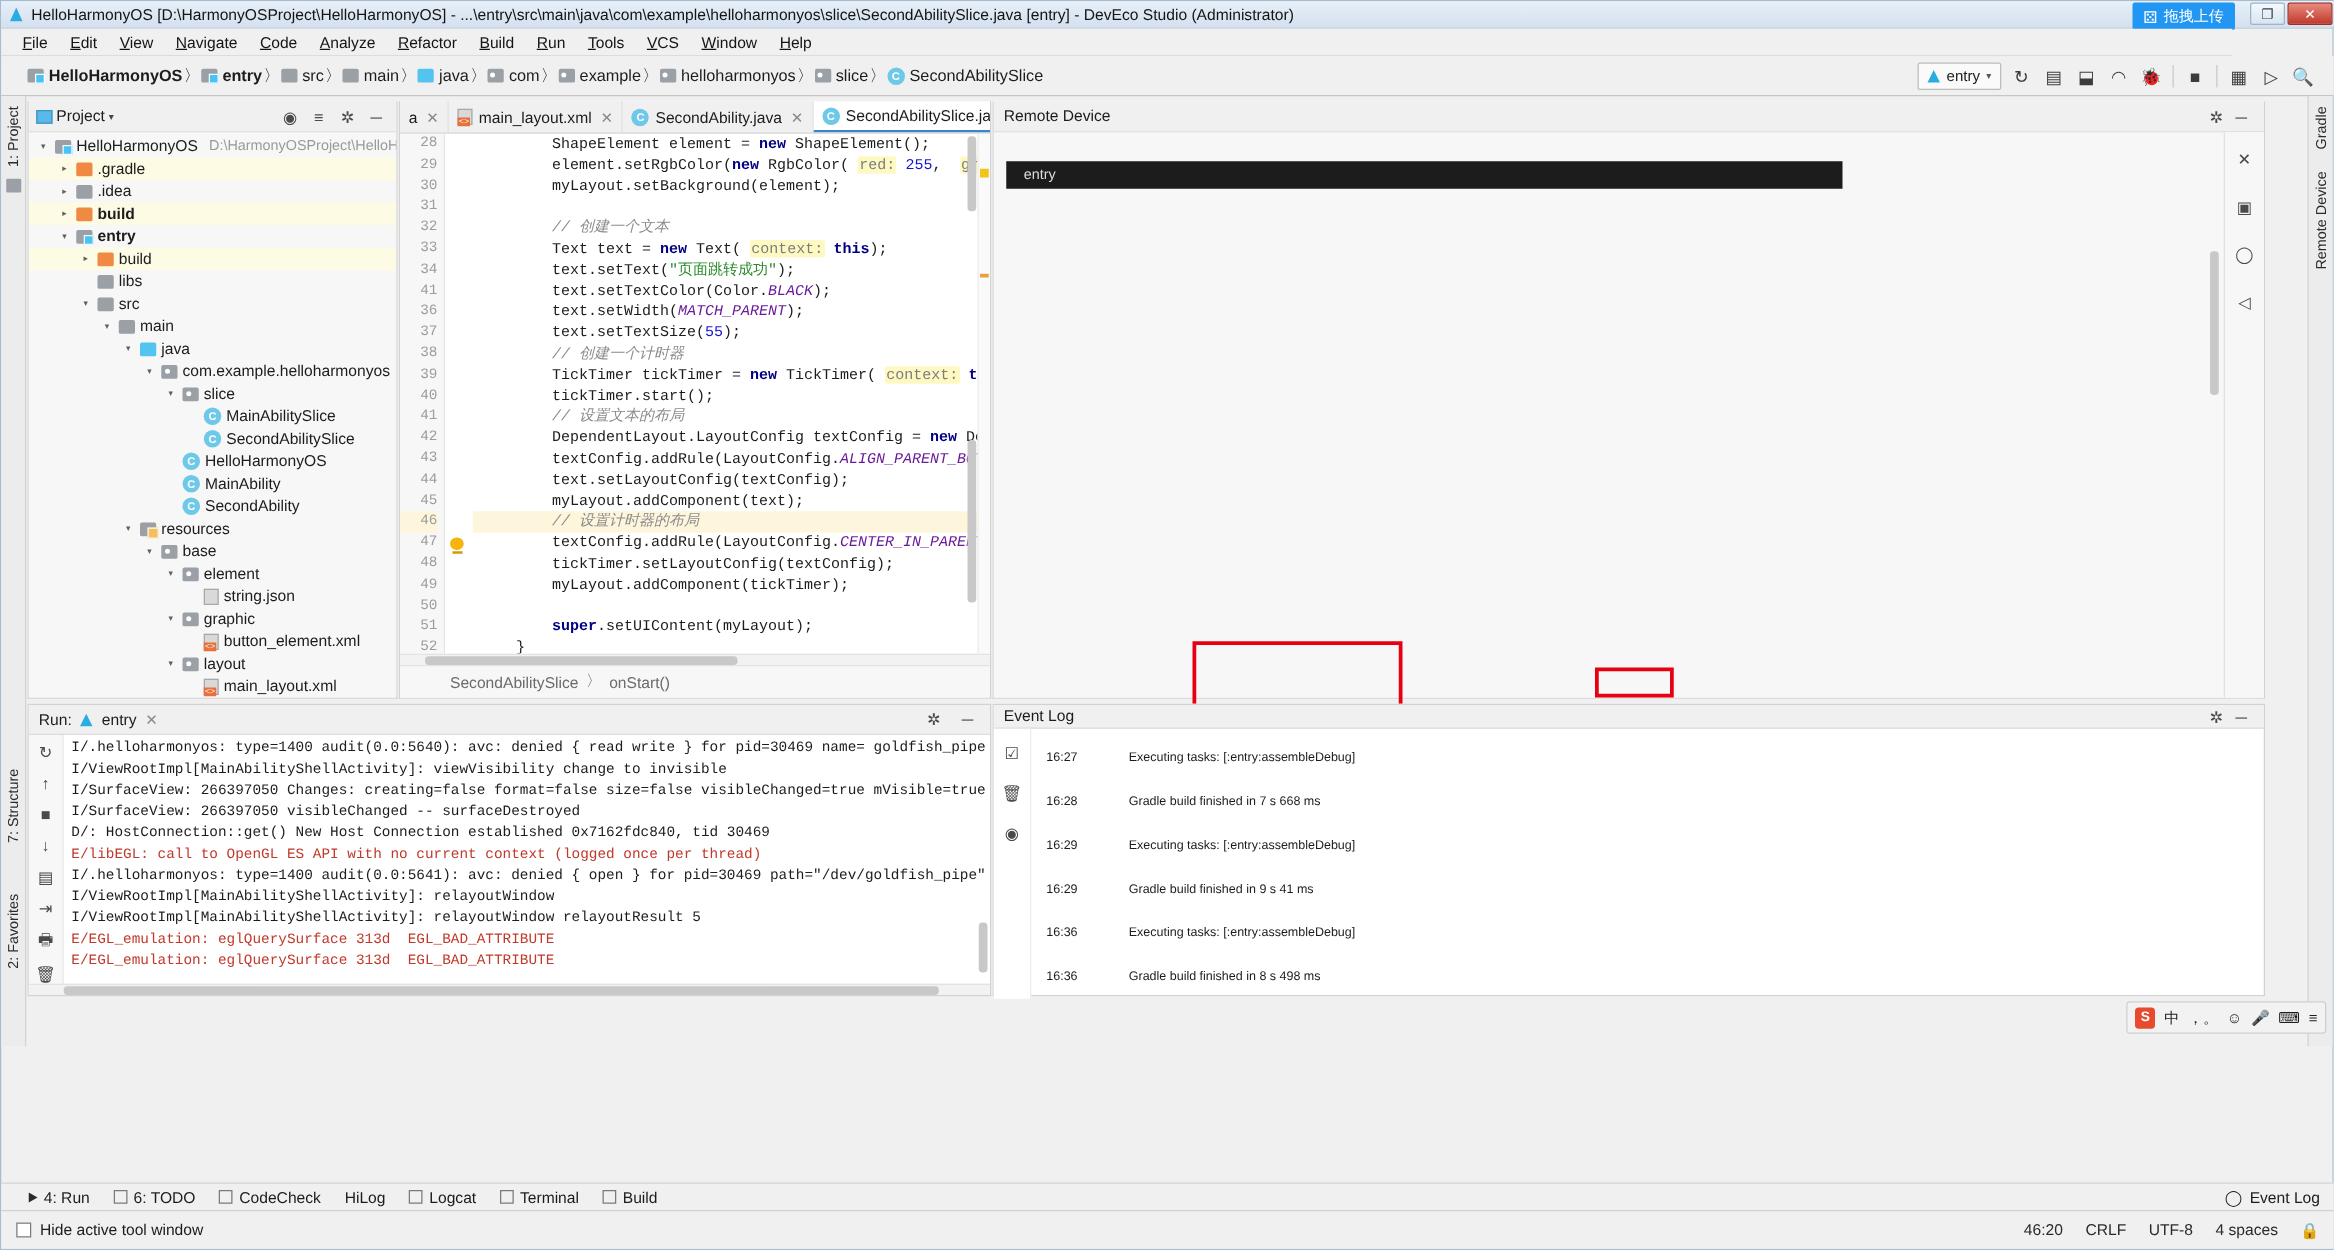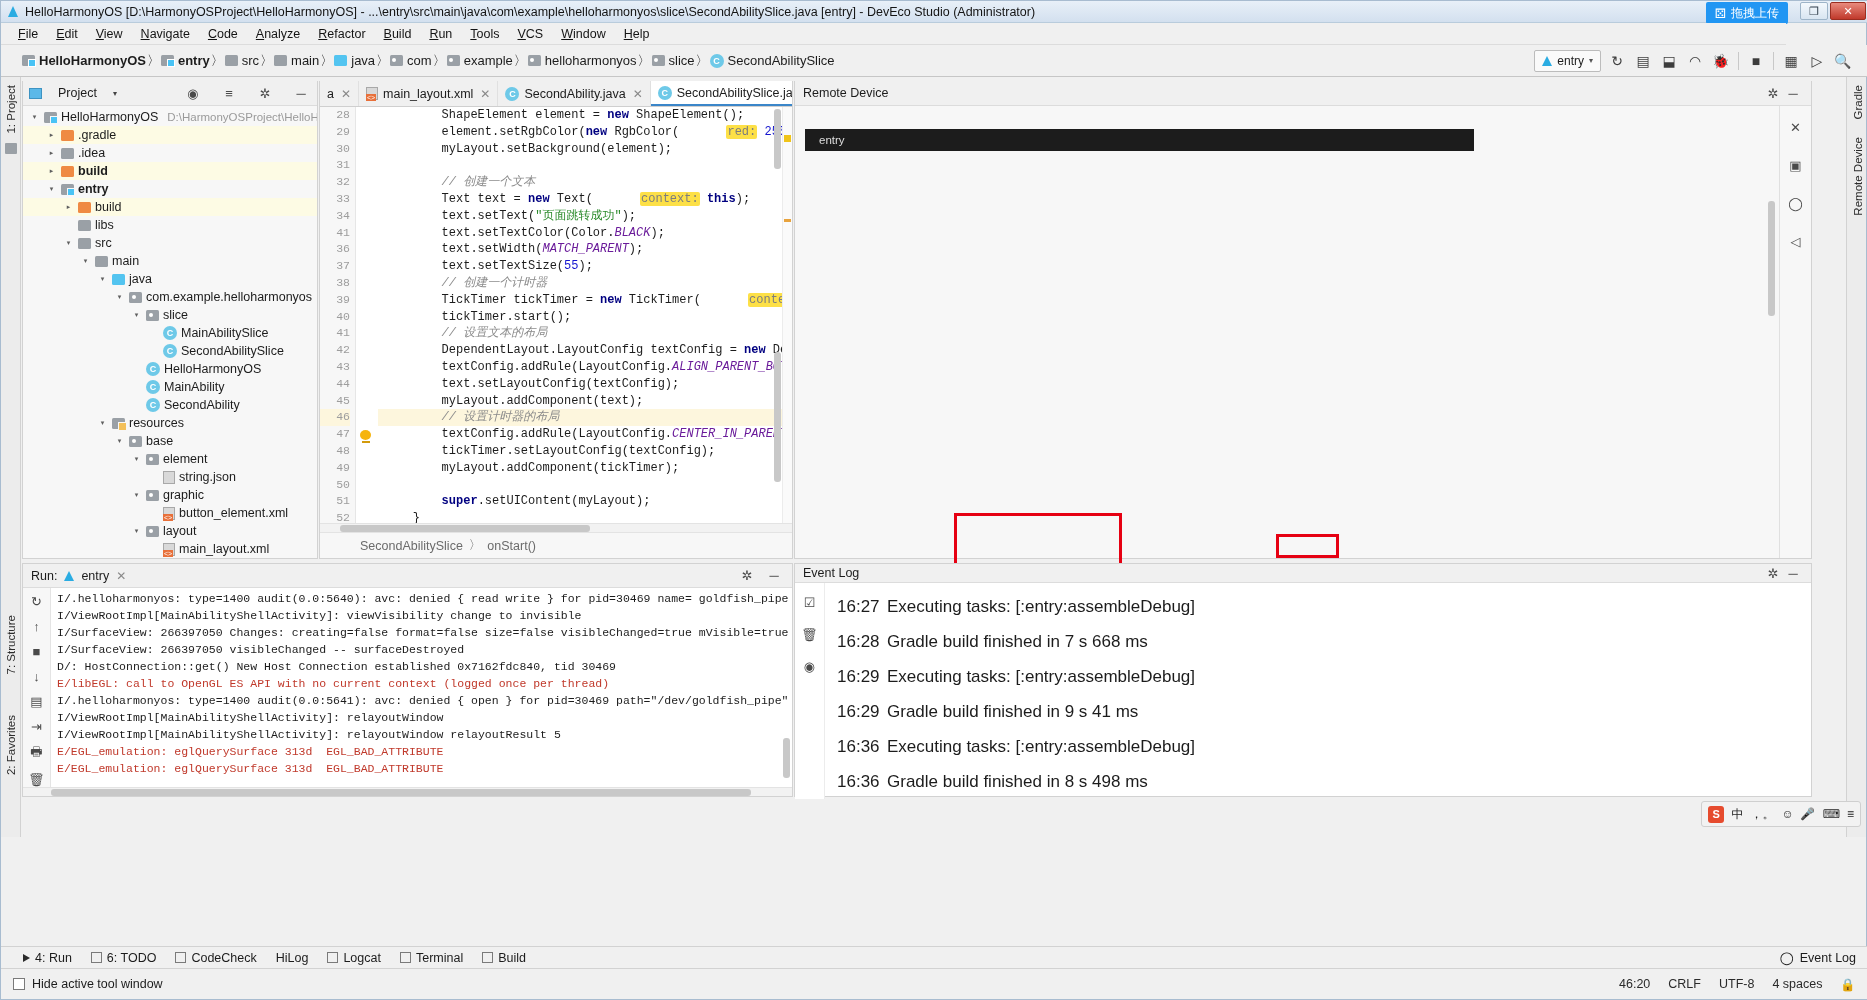--- a/index.html
+++ b/index.html
@@ -86,21 +86,21 @@
   }
   .rail-ic { position:absolute; left:4px; width:12px;height:11px;background:#9aa0a6;border-radius:1px; }
 
   
   .projpanel {
     position:absolute; left:21px; top:80px; width:296px; height:478px;
     background:#f7f7f7; border:1px solid #d2d2d2; border-top:none;
     display:flex; flex-direction:column;
   }
   .pp-head {
-    height:25px; display:flex; align-items:center; padding:0 6px; gap:16px;
+    height:25px; display:flex; align-items:center; padding:0 6px; gap:3px;
     background:#f0f0f0; border-bottom:1px solid #dcdcdc;
   }
   .pp-head .sq { width:13px;height:11px;background:#5bb8e8;border:1px solid #3d93c2; }
   .pp-head .ttl { font-size:12.5px; }
   .pp-head .chev { font-size:8px; color:#444; }
   .pp-head .spacer { margin-left:auto; }
   .pp-ic { width:20px;height:18px;display:flex;align-items:center;justify-content:center;color:#4a4a4a;font-size:13px; }
   .tree { flex:1; overflow:hidden; position:relative; background:#f7f7f7; padding-top:2px; }
   .trow { height:18px; display:flex; align-items:center; gap:4px; font-size:12.5px;
           white-space:nowrap; padding-right:4px; }
@@ -146,21 +146,21 @@
   .bulb .s { width:8px;height:2px;background:#d39b0b;margin:1px auto 0;}
   .codearea { flex:1; position:relative; overflow:hidden;
               font-family:"Liberation Mono", monospace; font-size:12px; }
   .cl { height:16.8px; line-height:16.8px; white-space:pre; padding-left:6px; }
   .cl.hl { background:#fdf6dd; }
   .k { color:#000080; font-weight:bold; }
   .s { color:#2a8a2a; }
   .c { color:#8c8c8c; font-style:italic; }
   .n { color:#1414cf; }
   .f { color:#6a1b9a; font-style:italic; }
-  .h { background:#fde047; color:#7d7d7d; border-radius:2px; padding:0 1px;margin-left:40px; }
+  .h { background:#fef9c3; color:#7d7d7d; border-radius:2px; padding:0 1px; }
   .mini { position:absolute; right:0; top:0; width:10px; height:100%; background:#fafafa;
           border-left:1px solid #ececec; }
   .mk { position:absolute; right:1px; width:7px; height:7px; }
   .edit-scroll { position:absolute; right:11px; top:2px; width:7px; height:60px;
                  background:#c8c8c8; border-radius:3px; }
   .edit-scroll2 { position:absolute; right:11px; top:245px; width:7px; height:130px;
                  background:#c8c8c8; border-radius:3px; }
   .hscroll { height:9px; background:#f2f2f2; border-top:1px solid #e3e3e3; position:relative; }
   .hscroll .thumb { position:absolute; left:20px; top:1px; width:250px; height:7px;
                     background:#c8c8c8; border-radius:3px; }
@@ -241,21 +241,21 @@
   }
   .ev-head { height:24px; display:flex; align-items:center; padding:0 8px;
              background:#f0f0f0; border-bottom:1px solid #dcdcdc; font-size:12.5px;}
   .ev-head .spacer { margin-left:auto; }
   .ev-body { flex:1; display:flex; }
   .ev-tools { width:30px; border-right:1px solid #ececec; display:flex; flex-direction:column;
               align-items:center; gap:14px; padding-top:10px; background:#fff;}
   .ev-tools .ti { width:20px;height:18px;display:flex;align-items:center;justify-content:center;
                   font-size:13px;color:#4a4a4a;}
   .ev-list { flex:1; padding-top:6px; }
-  .evrow { display:flex; align-items:center; height:35px; font-size:17px; }
+  .evrow { display:flex; align-items:center; height:35px; font-size:10px;gap:16px; }
   .evrow .t { width:62px; padding-left:12px; color:#1c1c1c; }
   .evrow .m { color:#1c1c1c; }
 
   
   .ime { position:absolute; left:1700px; top:800px; width:160px; height:26px;
          background:#f2f2f2; border:1px solid #cfcfcf; border-radius:3px;
          display:flex; align-items:center; gap:7px; padding:0 6px; font-size:12px; }
   .ime .s { width:17px;height:17px;border-radius:3px;background:#e64b2e;color:#fff;
             font-size:11px;display:flex;align-items:center;justify-content:center;font-weight:bold;}
 

